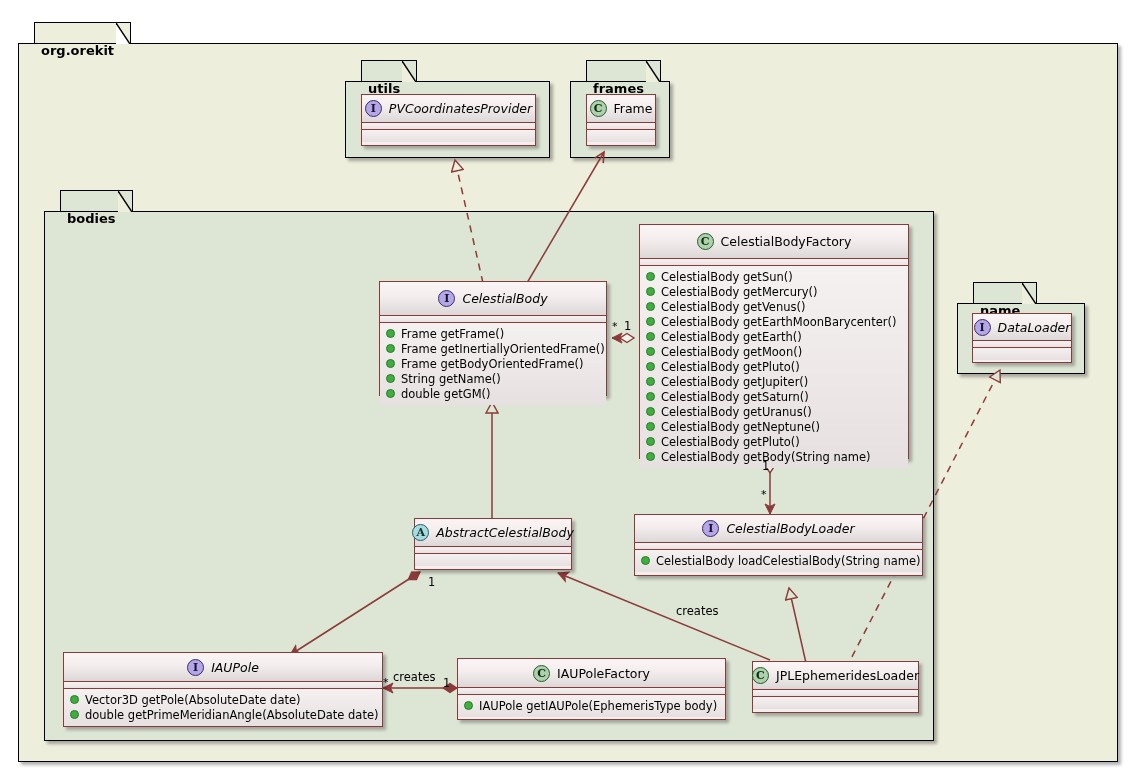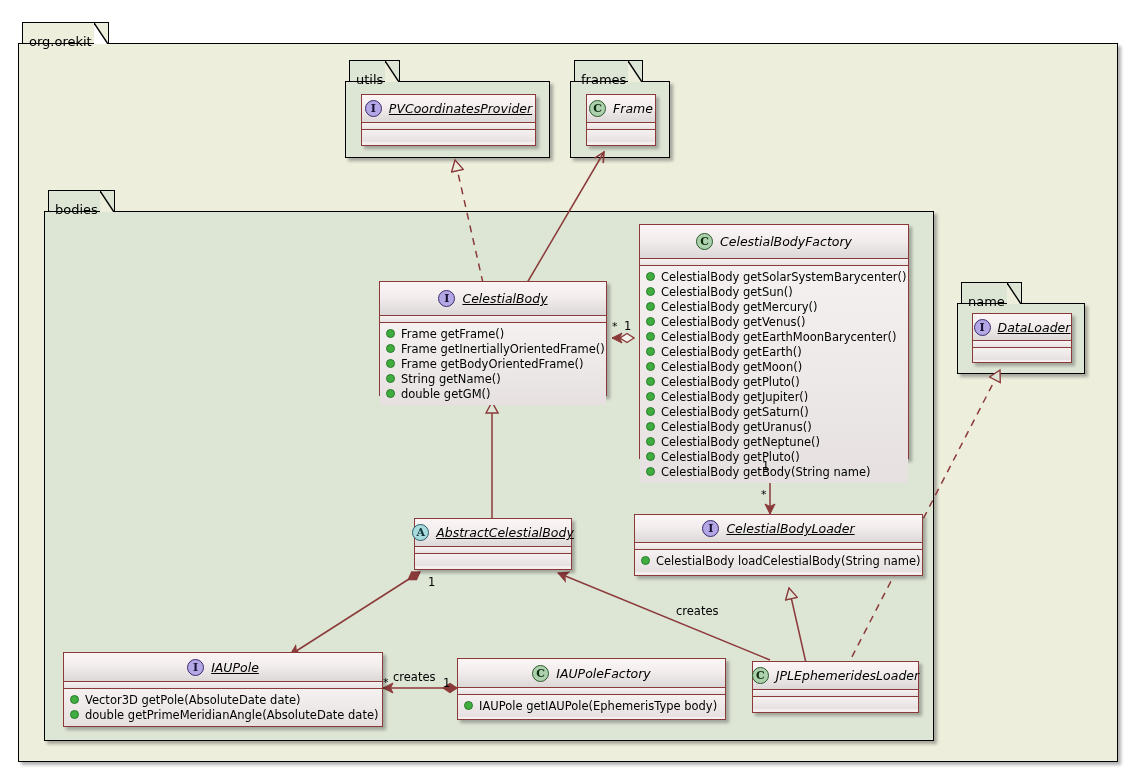--- a/index.html
+++ b/index.html
@@ -24,28 +24,28 @@
     height: 776px;
     pointer-events: none;
   }
   
   .pkg {
     position: absolute;
     box-sizing: border-box;
   }
   .pkg .pkg-tab {
     position: absolute;
-    left: 4px;
+    left: 16px;
     top: 0;
     height: 21px;
     box-sizing: border-box;
     border: 1.5px solid #000000;
     border-bottom: none;
-    padding: 9px 16px 0 6px;
-    font-weight: normal;
+    padding: 18px 16px 0 6px;
+    font-weight: bold;
     font-size: 13px;
     line-height: 19px;
     color: #000000;
     white-space: nowrap;
     z-index: 3;
   }
   .pkg .pkg-tab::after {
     content: "";
     position: absolute;
     right: -1px;
@@ -106,23 +106,22 @@
   .cls-body {
     box-sizing: border-box;
     padding: 3px 6px 4px 6px;
     background: linear-gradient(to bottom, #f6f1f1 0%, #e6e0e0 100%);
   }
   .cls-body.empty { height: 12px; padding: 0; }
   .cls-name {
     font-size: 12.5px;
     color: #000000;
     white-space: nowrap;
-    font-style: italic;
-  }
-  .cls-name.italic { font-style: italic; text-decoration: underline; }
+  }
+  .cls-name.italic { font-style: italic; }
 
   
   .badge {
     width: 17px;
     height: 17px;
     border-radius: 50%;
     display: inline-flex;
     align-items: center;
     justify-content: center;
     font-size: 11px;
@@ -338,24 +337,20 @@
 
   <div class="cls" style="left:639px; top:224px; width:270px; height:235px;">
     <div class="cls-head tall">
       <span class="badge klass">C</span>
       <span class="cls-name">CelestialBodyFactory</span>
     </div>
     <div class="cls-sep"></div>
     <div class="cls-body">
       <div class="member">
         <span class="vis-dot"></span>
-        <span>CelestialBody getSolarSystemBarycenter()</span>
-      </div>
-      <div class="member">
-        <span class="vis-dot"></span>
         <span>CelestialBody getSun()</span>
       </div>
       <div class="member">
         <span class="vis-dot"></span>
         <span>CelestialBody getMercury()</span>
       </div>
       <div class="member">
         <span class="vis-dot"></span>
         <span>CelestialBody getVenus()</span>
       </div>

